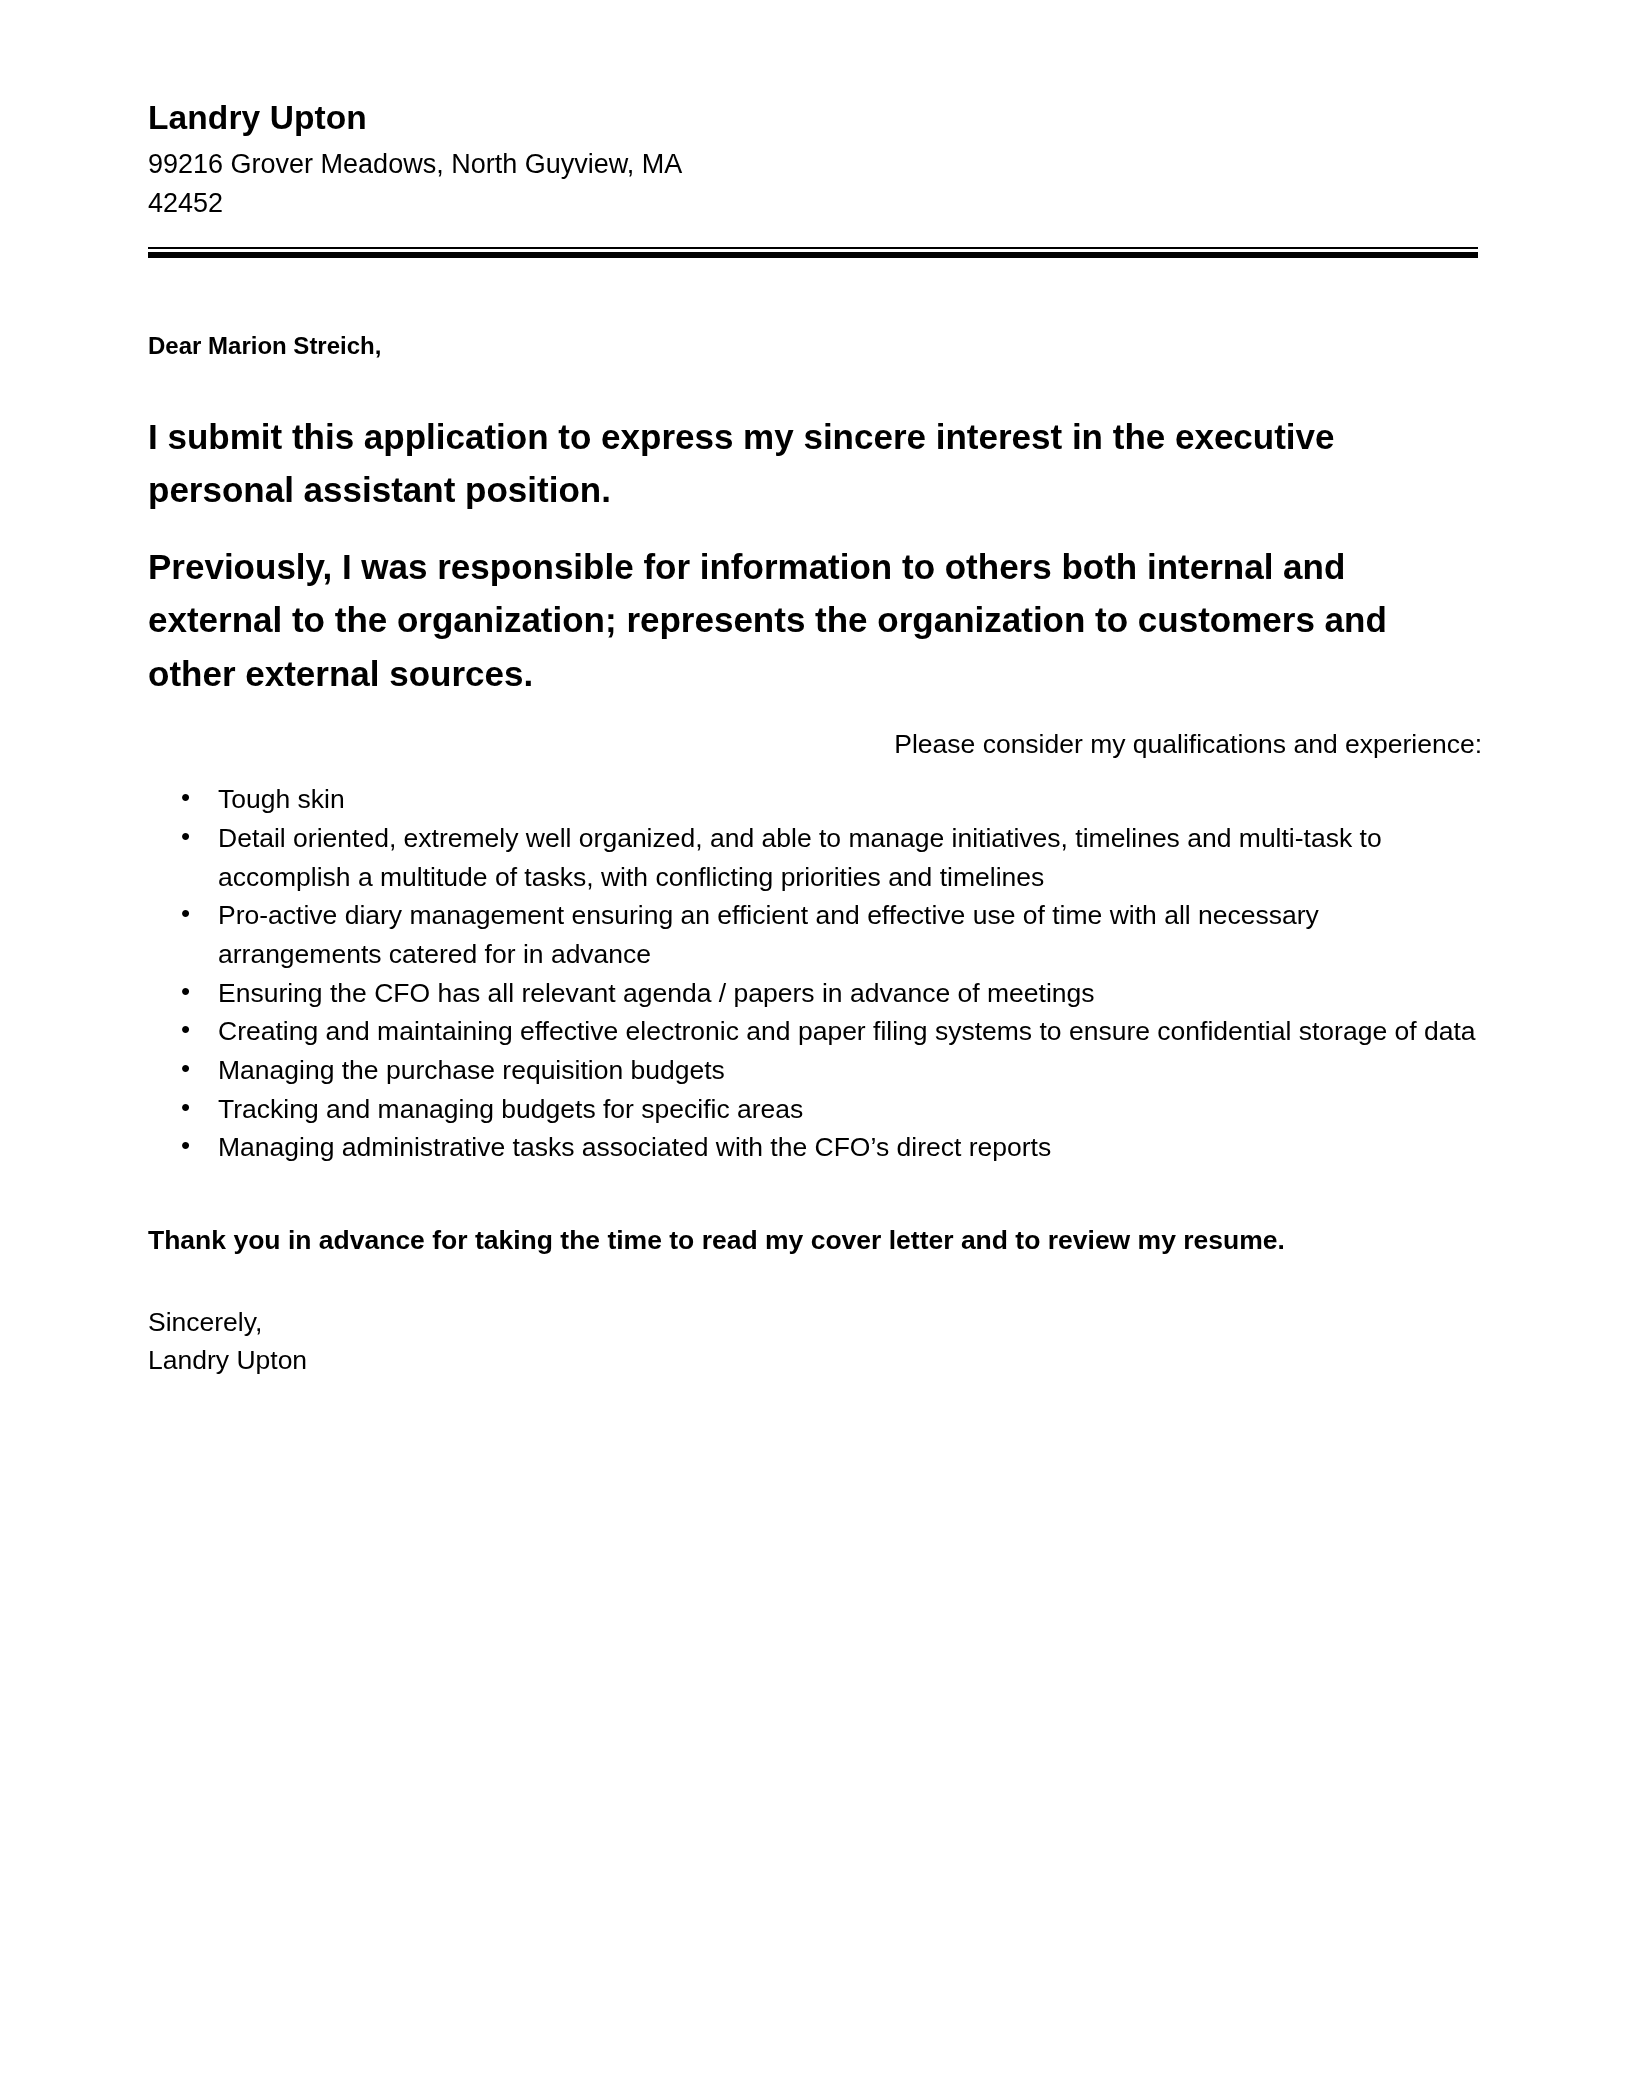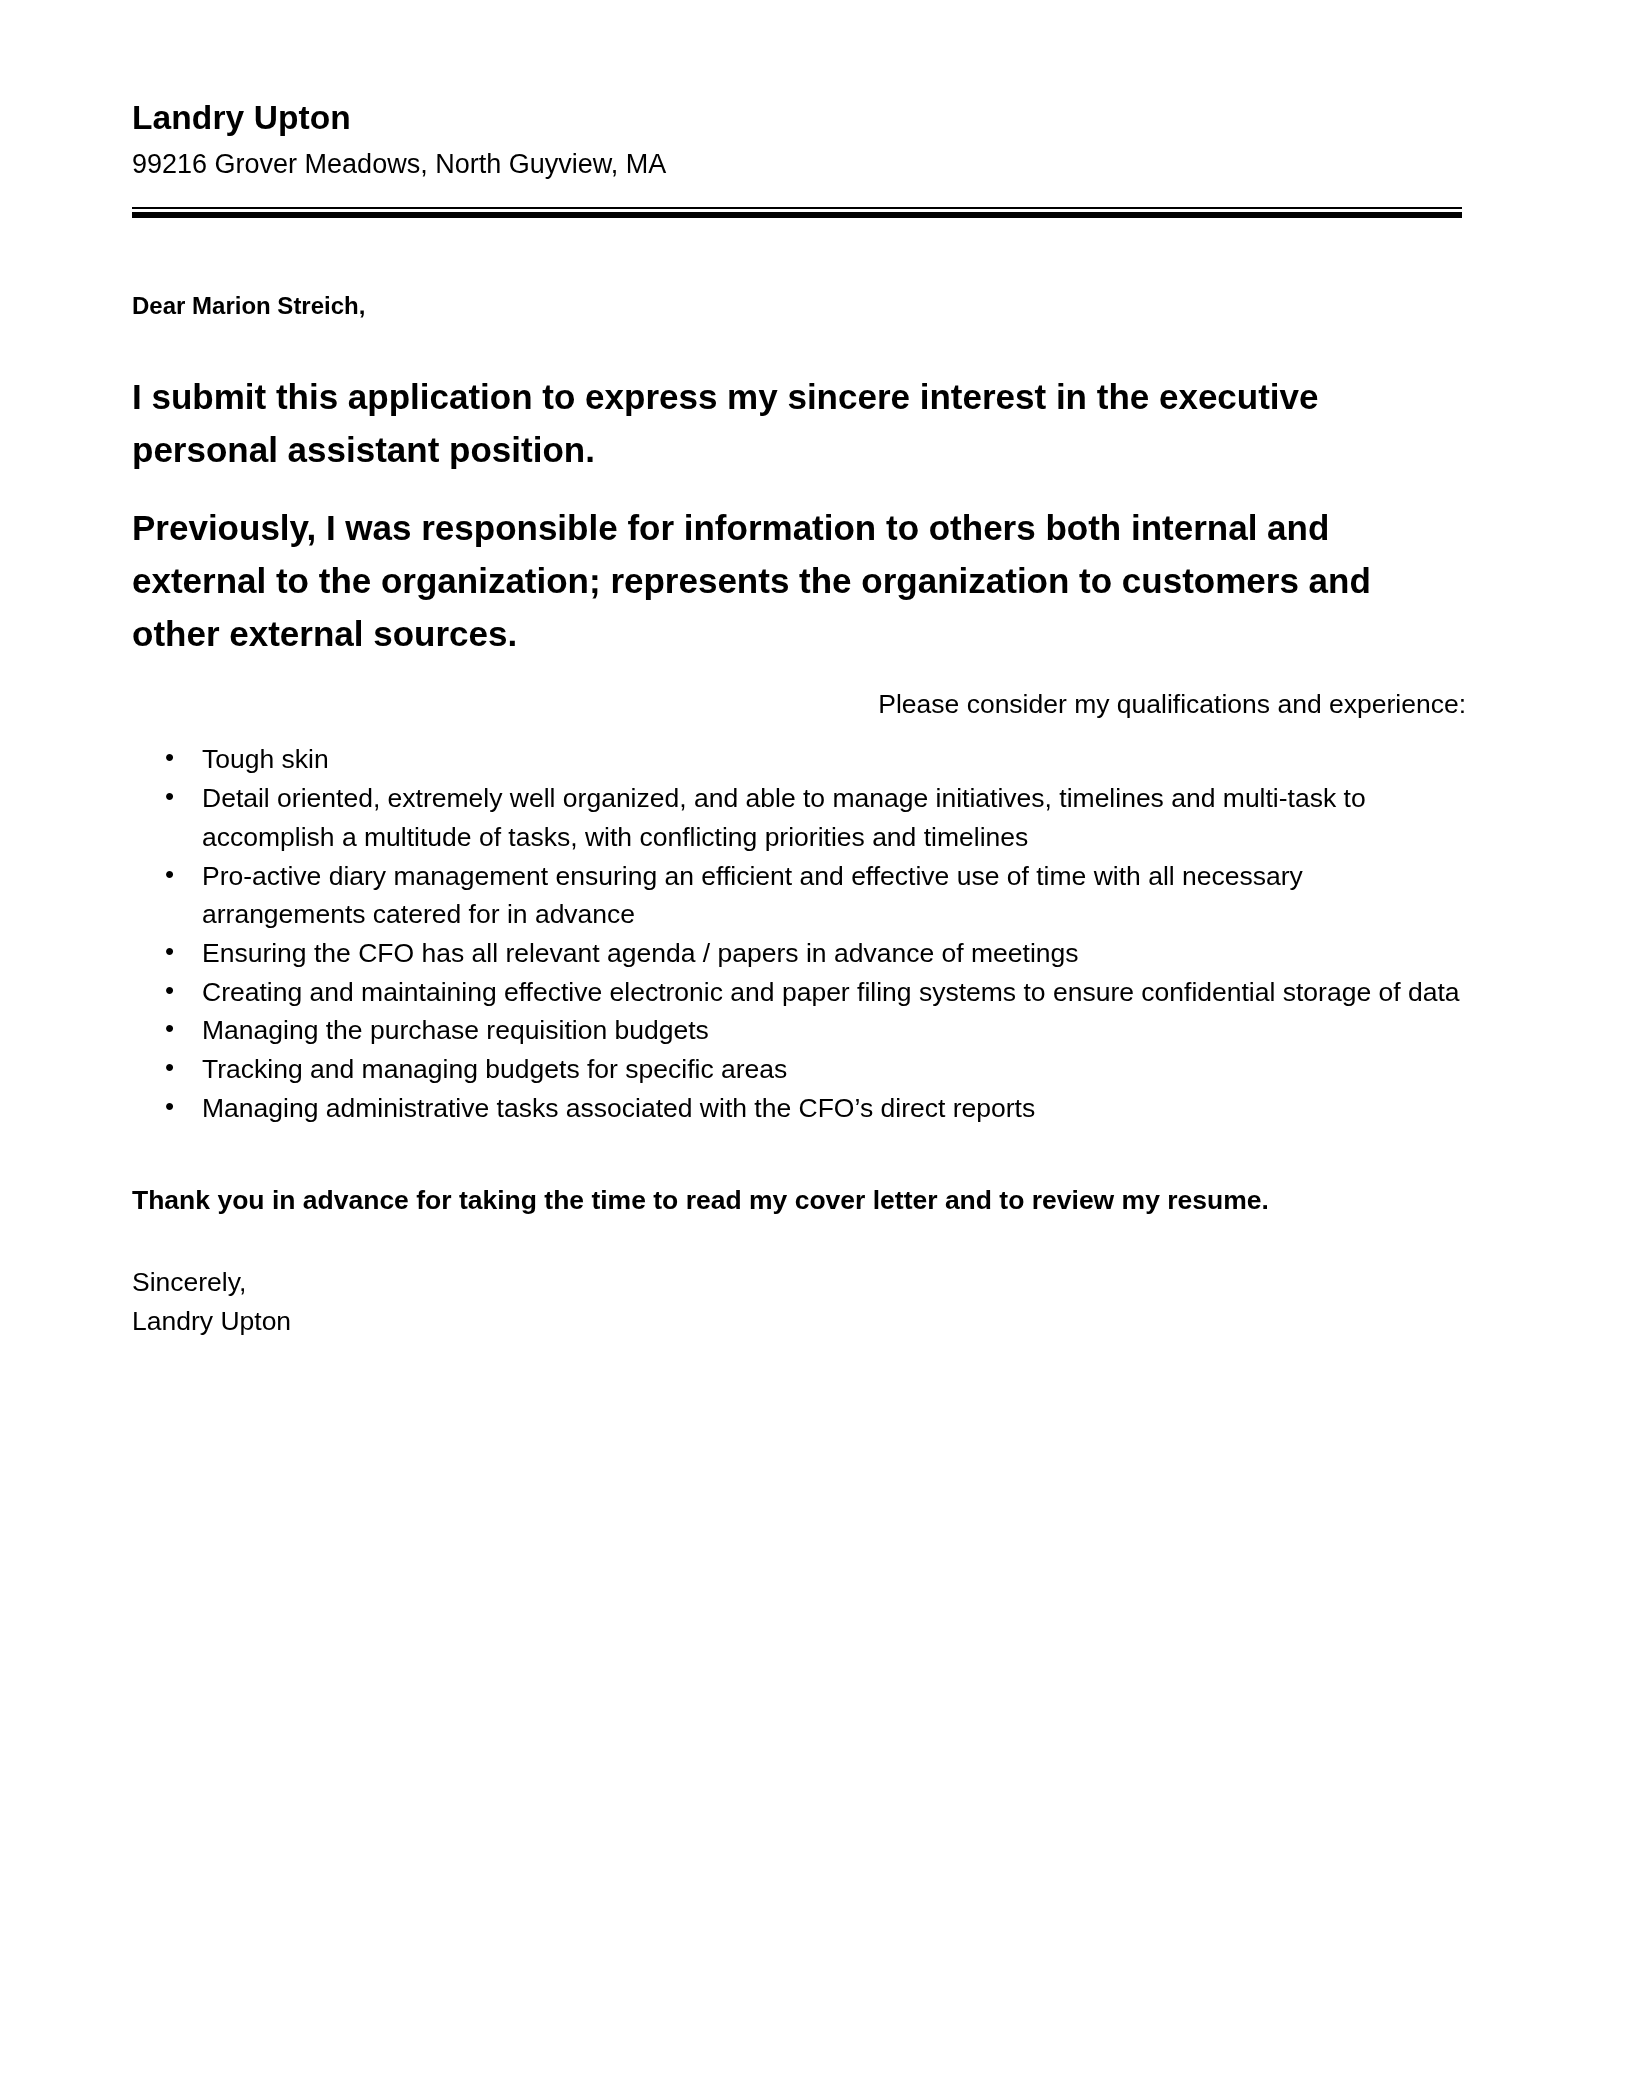--- a/index.html
+++ b/index.html
@@ -19,21 +19,21 @@
     width: 1632px;
     height: 2098px;
     margin: 0 auto;
     background: #ffffff;
     box-sizing: border-box;
     overflow: hidden;
   }
 
   .content {
     position: absolute;
-    left: 132px;
+    left: 148px;
     top: 96px;
     width: 1334px;
   }
 
   
   .letterhead {
     margin: 0;
     padding: 0;
   }
 
@@ -143,20 +143,21 @@
 </style>
 </head>
 <body>
 
 <div class="page">
   <div class="content">
 
     <header class="letterhead">
       <h1 class="sender-name">Landry Upton</h1>
       <p class="sender-address-line">99216 Grover Meadows, North Guyview, MA</p>
+      <p class="sender-address-line">42452</p>
       <div class="letterhead-rule">
         <div class="rule-thin"></div>
         <div class="rule-thick"></div>
       </div>
     </header>
 
     <section class="letter-body">
 
       <p class="salutation">Dear Marion Streich,</p>
 

